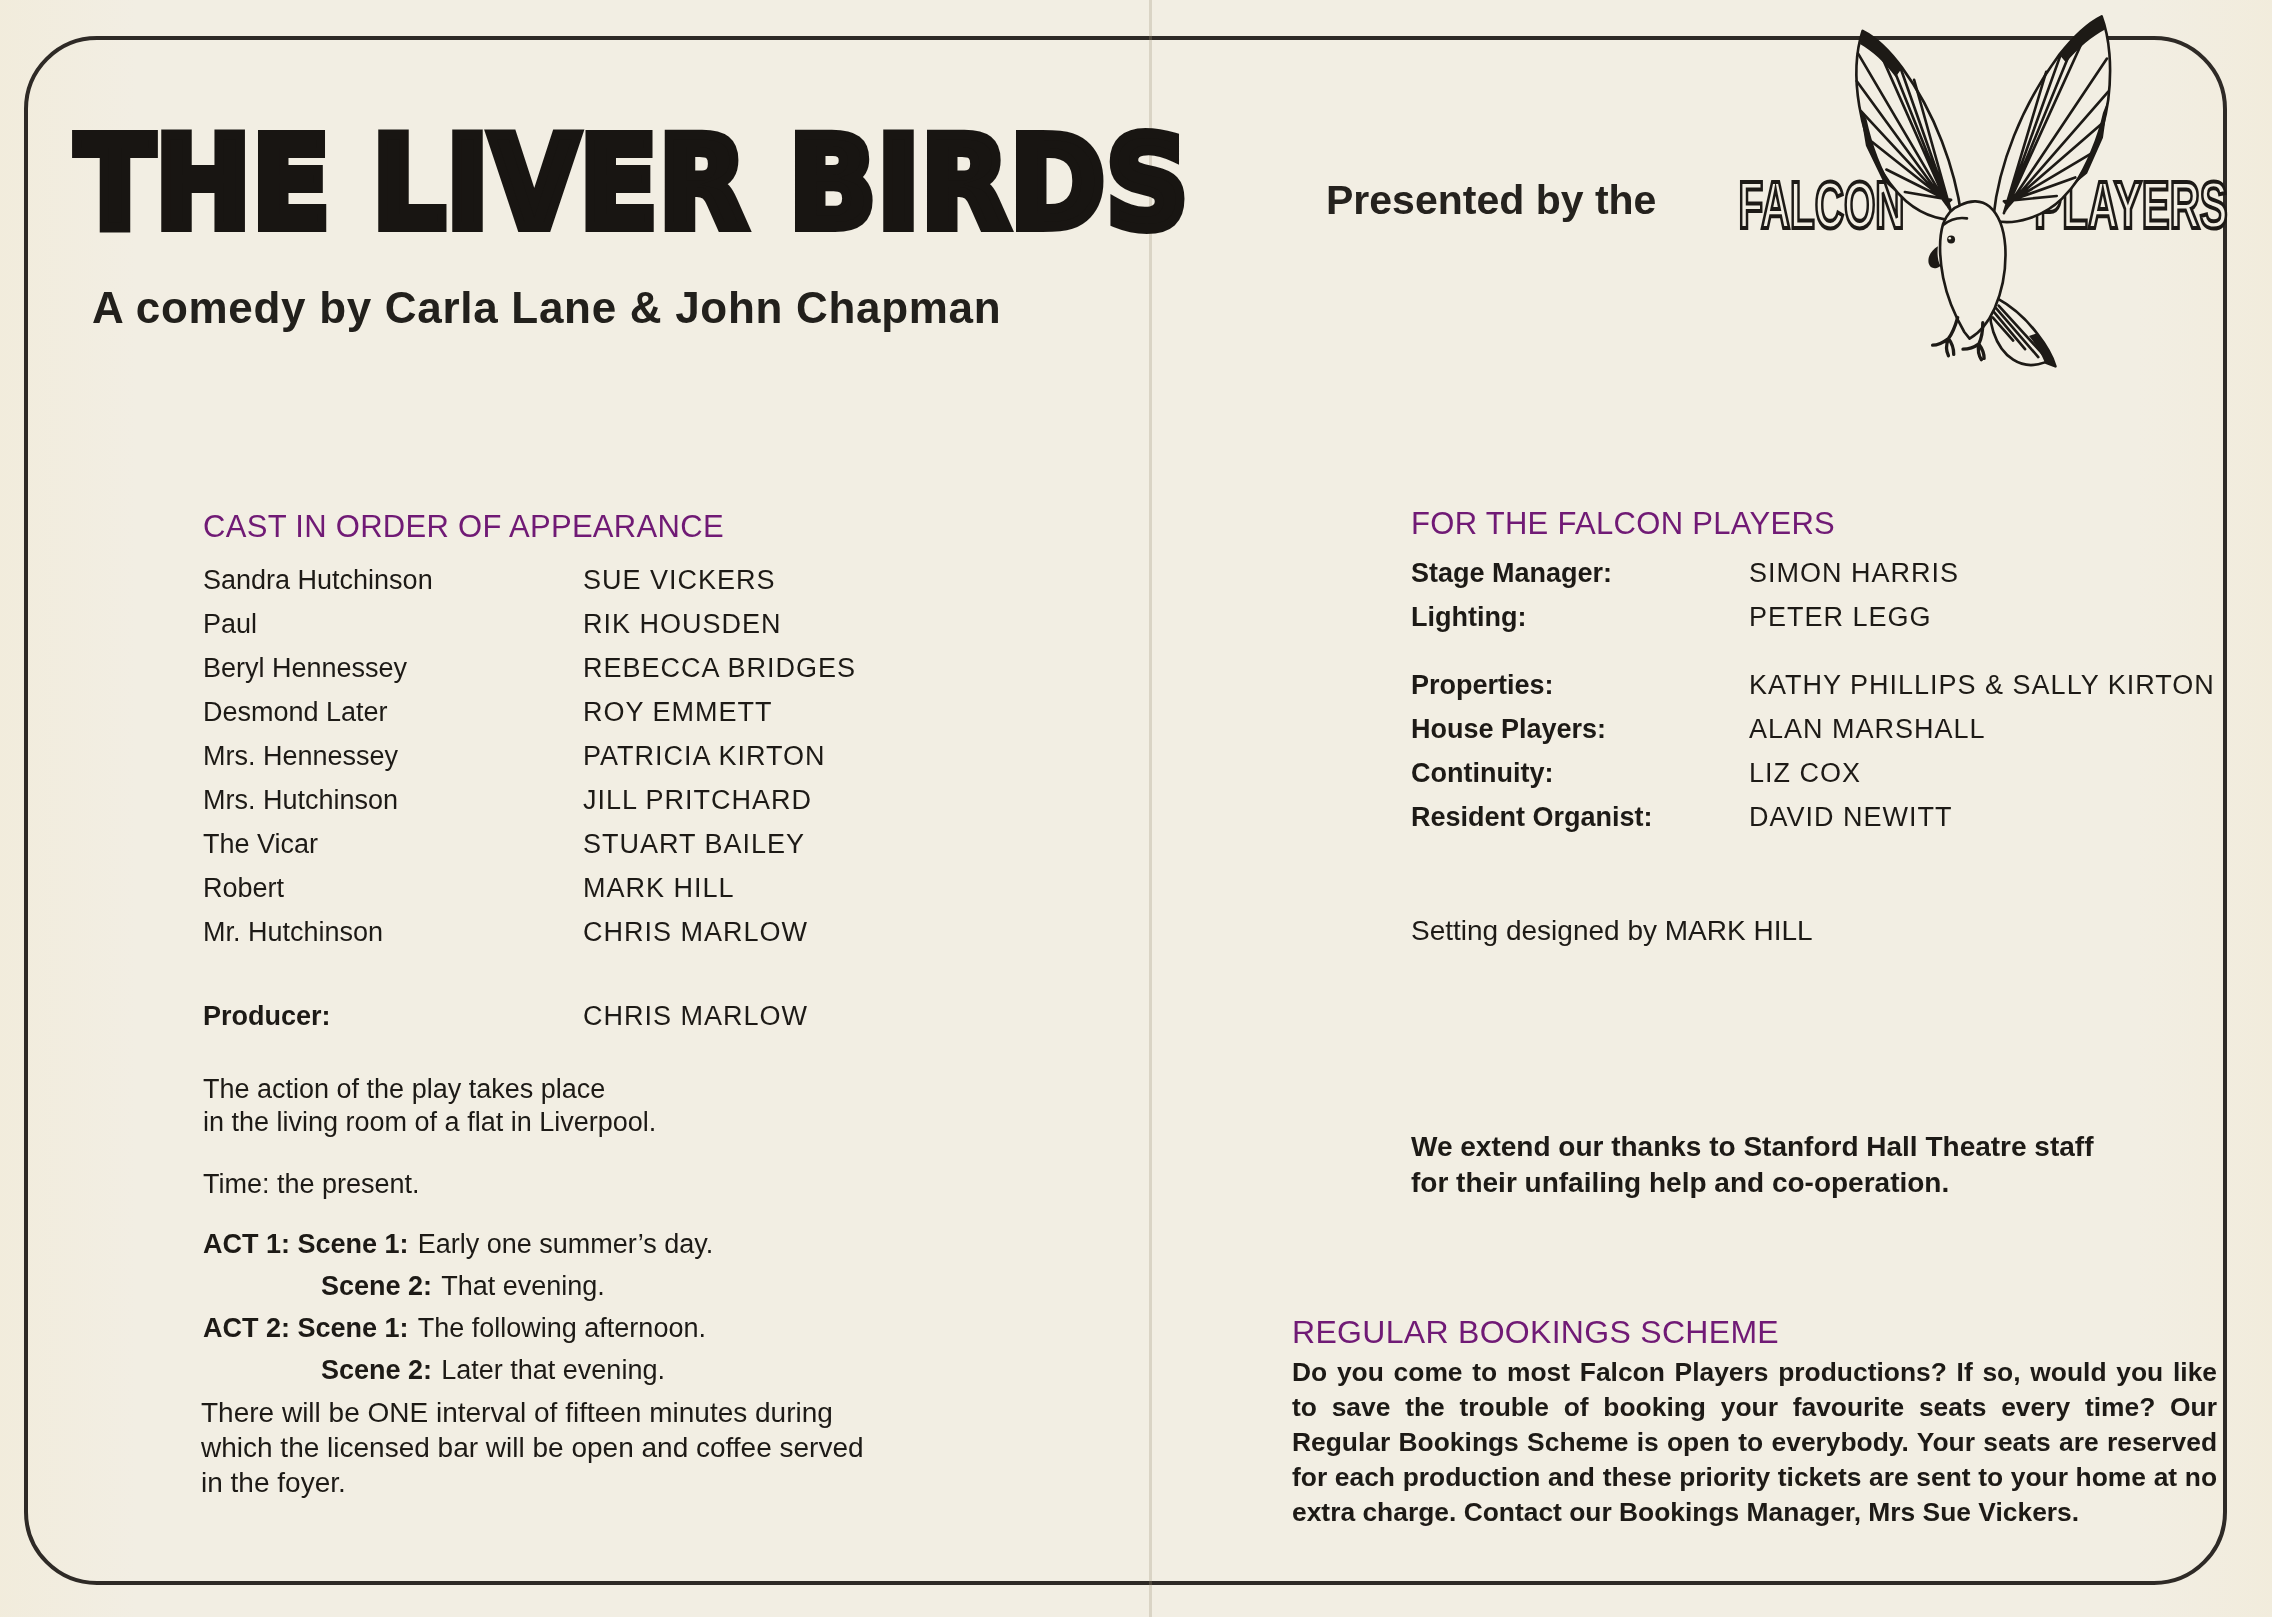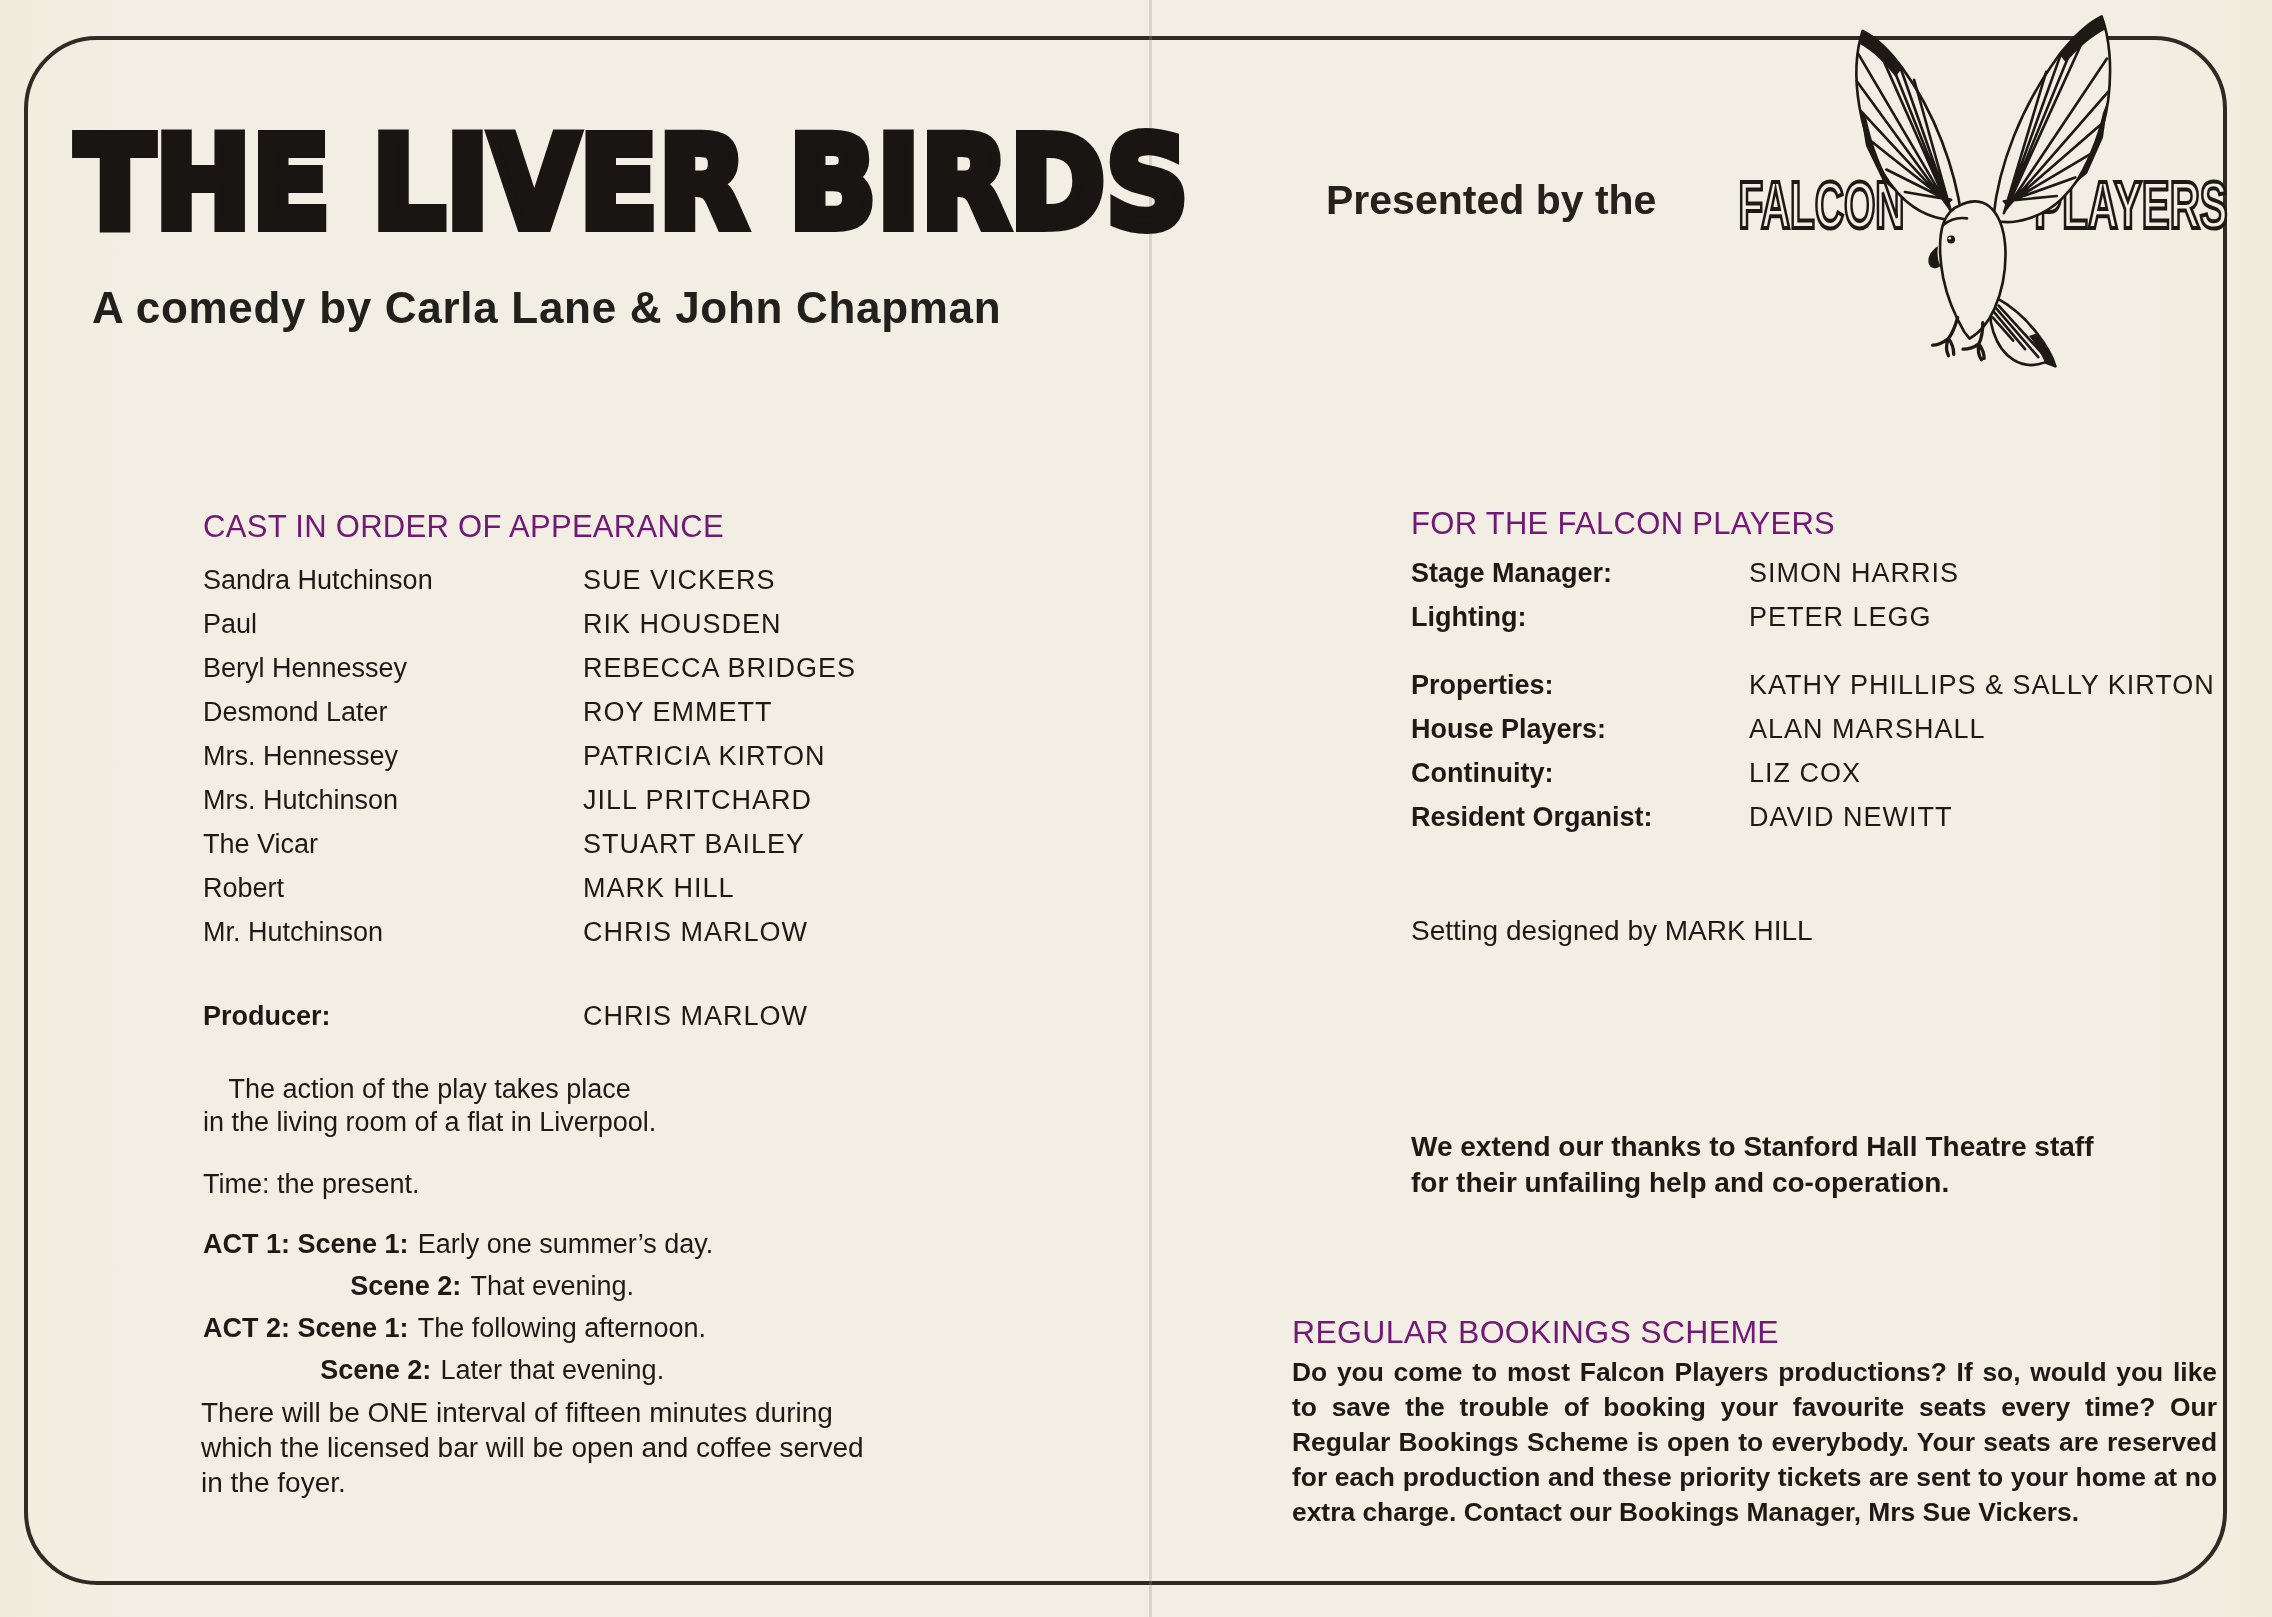--- a/index.html
+++ b/index.html
@@ -58,27 +58,27 @@
     white-space:nowrap;
   }
   .cast-heading{left:203px;top:509px;}
   .cast-list{left:203px;top:558px;width:740px;}
   .cast-row{position:relative;height:44px;line-height:44px;font-size:27px;}
   .cast-row .name{position:absolute;left:380px;letter-spacing:1px;}
   .producer-row{left:203px;top:994px;width:740px;height:44px;line-height:44px;font-size:27px;}
   .producer-row .role{font-weight:bold;}
   .producer-row .name{position:absolute;left:380px;letter-spacing:1px;}
   .body-text{font-size:27px;line-height:33px;color:#1d1a16;}
-  .action-para{left:203px;top:1073px;text-align:center;}
+  .action-para{left:203px;top:1073px;}
   .time-line{left:203px;top:1168px;}
   .acts{left:203px;top:1223px;}
   .act-line{height:42px;line-height:42px;font-size:27px;white-space:nowrap;}
   .act-line .lbl{font-weight:bold;}
   .act-line .txt{margin-left:9.2px;}
-  .act-line.indent{margin-left:68px;text-align:center;}
+  .act-line.indent{margin-left:118px;}
   .interval-para{left:201px;top:1395px;font-size:28px;line-height:35px;}
 
   
   .presented-by{
     left:1326px;top:177px;
     font-size:41px;font-weight:bold;color:#25221e;
     white-space:nowrap;
   }
   .logo-svg{left:1716px;top:6.6px;}
   .crew-heading{left:1411px;top:506px;}

